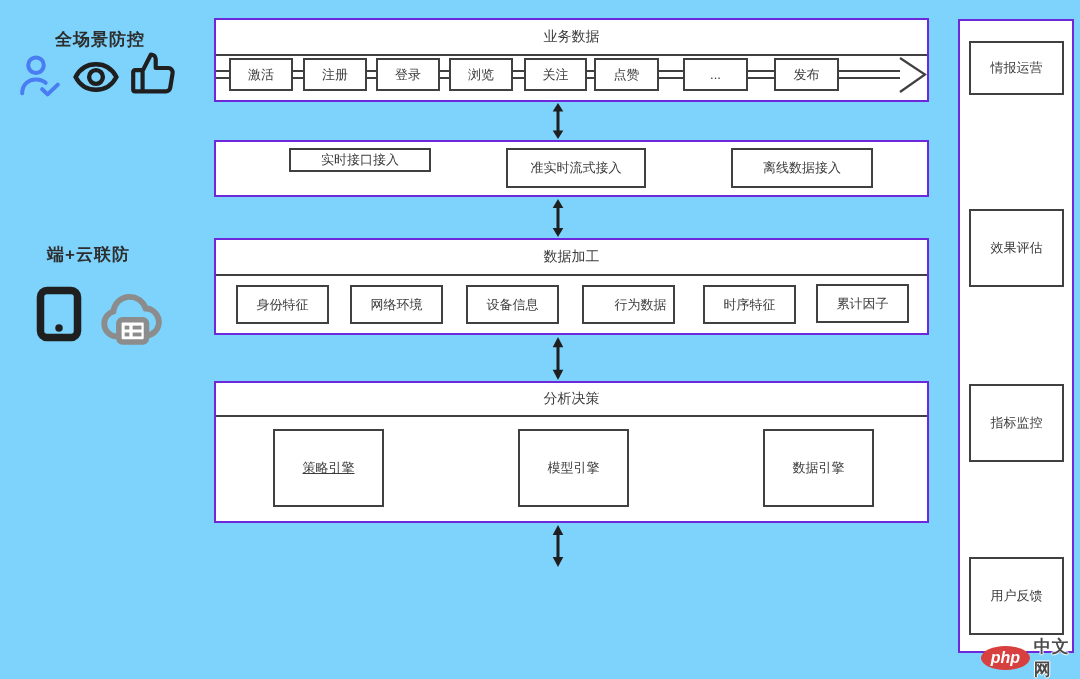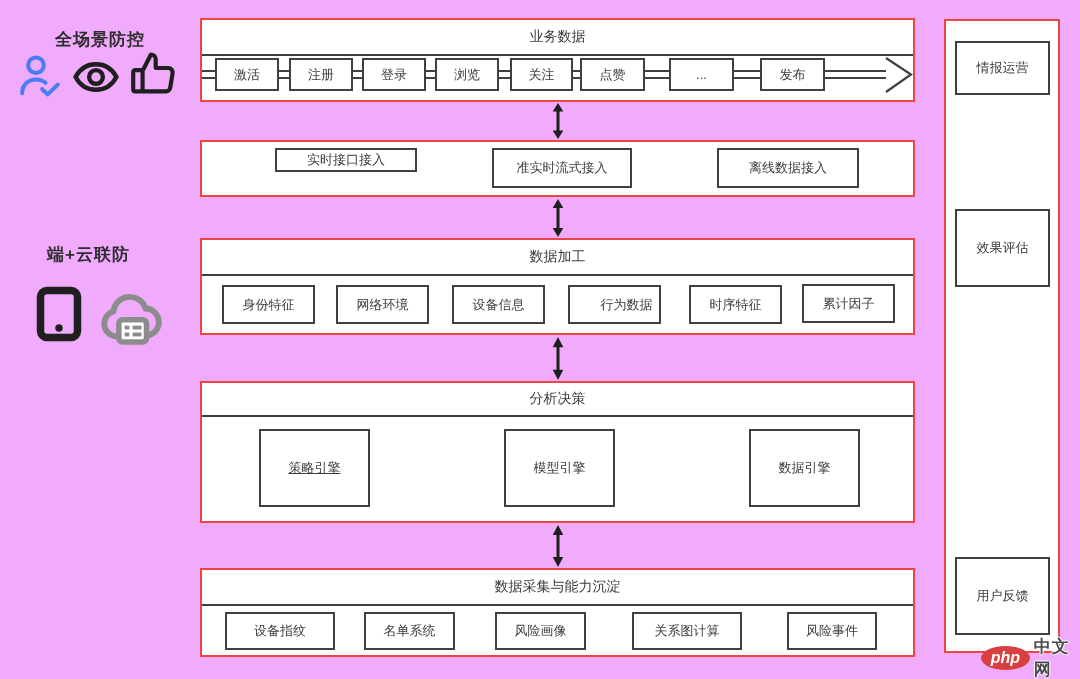--- a/index.html
+++ b/index.html
@@ -1,22 +1,22 @@
 <!DOCTYPE html>
 <html><head>
 <meta charset="utf-8">
 <style>
   html,body{margin:0;padding:0;background:#ffffff;}
   #stage{
-    position:relative;width:1080px;height:679px;background:#f0abfc;overflow:hidden;
+    position:relative;width:1080px;height:679px;background:#7dd3fc;overflow:hidden;
     font-family:"Liberation Sans","DejaVu Sans",sans-serif;color:#383838;
   }
   .abs{position:absolute;}
   .side-label{position:absolute;font-size:17px;font-weight:bold;color:#2d2d2d;letter-spacing:1px;}
-  .sec{position:absolute;border:2px solid #ef4444;background:#fff;box-sizing:border-box;}
+  .sec{position:absolute;border:2px solid #6d28d9;background:#fff;box-sizing:border-box;margin-left:14px;}
   .sec-title{height:34px;line-height:33px;text-align:center;border-bottom:2px solid #404040;
     font-size:14px;color:#3c3c3c;}
   .sec-title.h32{height:32px;line-height:31px;}
   .band{position:absolute;left:0;right:0;bottom:0;}
   .ibox{position:absolute;border:2px solid #404040;background:#fff;box-sizing:border-box;
     display:flex;align-items:center;justify-content:center;font-size:13px;color:#3c3c3c;
     white-space:nowrap;z-index:2;}
   .flow-arrow{position:absolute;left:0;top:0;z-index:1;}
   .varrow{position:absolute;z-index:3;}
   .watermark{position:absolute;display:flex;align-items:center;gap:4px;z-index:5;}
@@ -124,32 +124,25 @@
     <div class="ibox" style="left:302px;top:46px;width:111px;height:78px;">模型引擎</div>
     <div class="ibox" style="left:547px;top:46px;width:111px;height:78px;">数据引擎</div>
   </div>
 
   <svg class="varrow" style="left:550px;top:525px;" width="16" height="42" viewBox="0 0 16 40" preserveAspectRatio="none">
     <path d="M8 0 L13.3 9.5 L2.7 9.5 Z" fill="#1f1f1f"></path>
     <rect x="6.5" y="8.5" width="3" height="23" fill="#1f1f1f"></rect>
     <path d="M8 40 L13.3 30.5 L2.7 30.5 Z" fill="#1f1f1f"></path>
   </svg>
 
-  <div class="sec" style="left:200px;top:568px;width:715px;height:89px;">
-    <div class="sec-title">数据采集与能力沉淀</div>
-    <div class="ibox" style="left:23px;top:42px;width:110px;height:38px;">设备指纹</div>
-    <div class="ibox" style="left:162px;top:42px;width:91px;height:38px;">名单系统</div>
-    <div class="ibox" style="left:293px;top:42px;width:91px;height:38px;">风险画像</div>
-    <div class="ibox" style="left:430px;top:42px;width:110px;height:38px;">关系图计算</div>
-    <div class="ibox" style="left:585px;top:42px;width:90px;height:38px;">风险事件</div>
-  </div>
 
   <div class="sec" style="left:944px;top:19px;width:116px;height:634px;">
     <div class="ibox" style="left:9px;top:20px;width:95px;height:54px;">情报运营</div>
     <div class="ibox" style="left:9px;top:188px;width:95px;height:78px;">效果评估</div>
+    <div class="ibox" style="left:9px;top:363px;width:95px;height:78px;">指标监控</div>
     <div class="ibox" style="left:9px;top:536px;width:95px;height:78px;">用户反馈</div>
   </div>
 
   <div class="watermark" style="left:981px;top:635px;">
     <span class="wm-oval">php</span>
     <span class="wm-text">中文网</span>
   </div>
 
 </div>
 

